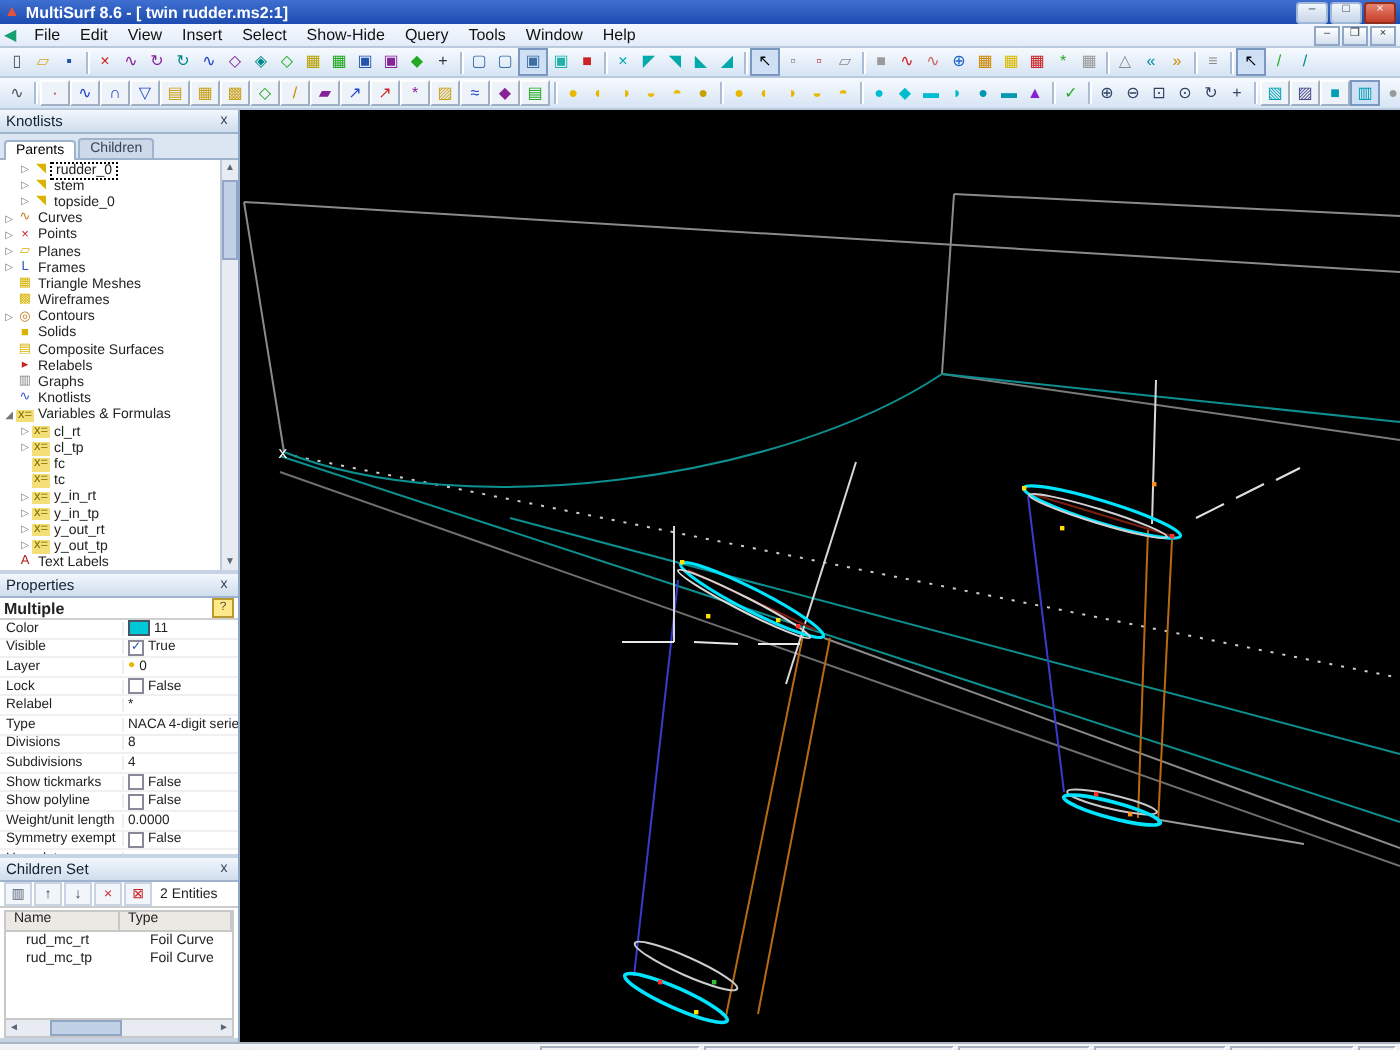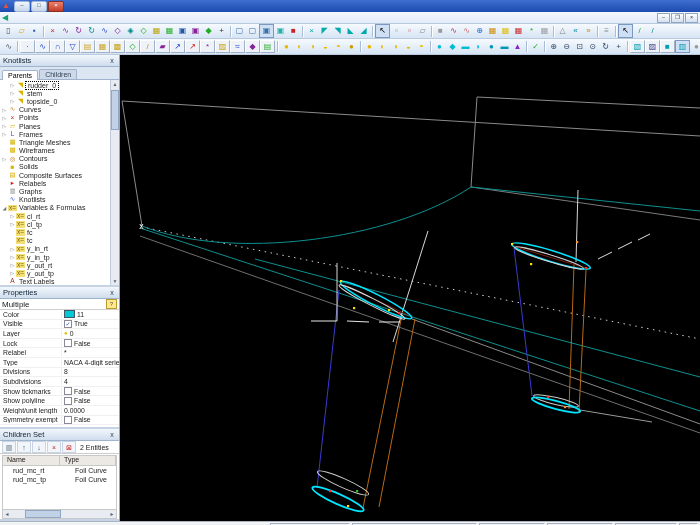--- a/index.html
+++ b/index.html
@@ -46,21 +46,21 @@
   .texp{width:7px;text-align:center;font-size:5px;color:#777;flex:none;}
   .tico{width:9px;text-align:center;font-size:6.5px;flex:none;line-height:1;}
   .tlbl{font-size:7px;padding:0 2px;}
   .tlbl.focus{border:1px dotted #000;background:#fff;}
   .vscroll{width:8px;flex:none;background:#e8ecf2;border-left:1px solid #c0ccdc;display:flex;flex-direction:column;align-items:center;}
   .varr{font-size:5px;color:#567;height:8px;line-height:8px;}
   .vthumb{width:6px;height:38px;background:#c2d2e6;border:1px solid #8fa6c4;margin-top:2px;}
   .vfill{flex:1;}
   .props{flex:1;overflow:hidden;}
   .phead{display:flex;align-items:center;border-bottom:1px solid #cfcfcf;height:10px;padding:0 2px;}
-  .phead .h{font-size:8px;font-weight:normal;flex:1;}
+  .phead .h{font-size:8px;font-weight:bold;flex:1;}
   .phelp{width:9px;height:8px;background:#ffe98a;border:1px solid #b89a30;font-size:6px;line-height:8px;text-align:center;color:#553;}
   .prow{display:flex;height:8.6px;align-items:center;border-bottom:1px solid #f0f0f0;}
   .plbl{width:58px;flex:none;font-size:6.8px;padding-left:3px;color:#222;border-right:1px solid #eee;
         white-space:nowrap;overflow:hidden;}
   .pval{flex:1;font-size:6.8px;display:flex;align-items:center;gap:2px;padding-left:2px;white-space:nowrap;overflow:hidden;}
   .swatch{width:9px;height:6px;background:#00c8d8;border:1px solid #456;flex:none;}
   .cb{width:6px;height:6px;border:1px solid #889;background:#fff;flex:none;font-size:6px;line-height:6px;text-align:center;color:#1b52c0;}
   .bulb{color:#e8b800;font-size:6px;flex:none;line-height:1;}
   .selbar{height:12px;display:flex;align-items:center;border-bottom:1px solid #ccc;padding:0 2px;gap:1px;}
   .selbar .ticon{border:1px solid #c8d4e4;background:#f2f6fb;width:12px;height:10px;font-size:7px;}
@@ -81,27 +81,40 @@
   .statusbar{height:13px;background:linear-gradient(#f3f5f8,#dde2e8);border-top:1px solid #aab4c0;
              display:flex;align-items:center;font-size:7.5px;color:#222;}
   .spane{height:10px;line-height:10px;border:1px solid;border-color:#a8b2be #fff #fff #a8b2be;
          padding:0 4px;margin-right:2px;white-space:nowrap;overflow:hidden;}
 </style>
 </head>
 <body>
 
 <div class="titlebar">
   <span class="appicon">▲</span>
+  <span class="ttl">MultiSurf 8.6 - [ twin rudder.ms2:1]</span>
   <span class="winbtn">‒</span>
   <span class="winbtn">□</span>
   <span class="winbtn close">×</span>
 </div>
 
 <div class="menubar">
   <span class="mdiicon">◀</span>
+  <span style="display:flex;">
+      <span class="menu-item">File</span>
+      <span class="menu-item">Edit</span>
+      <span class="menu-item">View</span>
+      <span class="menu-item">Insert</span>
+      <span class="menu-item">Select</span>
+      <span class="menu-item">Show-Hide</span>
+      <span class="menu-item">Query</span>
+      <span class="menu-item">Tools</span>
+      <span class="menu-item">Window</span>
+      <span class="menu-item">Help</span>
+    </span>
   <span class="spacer"></span>
   <span class="mdibtn">‒</span>
   <span class="mdibtn">❐</span>
   <span class="mdibtn">×</span>
 </div>
 
 <div class="toolbar tb1">
     <span class="ticon" style="color: rgb(85, 85, 85);">▯</span>
     <span class="ticon" style="color: rgb(217, 165, 32);">▱</span>
     <span class="ticon" style="color: rgb(34, 85, 170);">▪</span>

